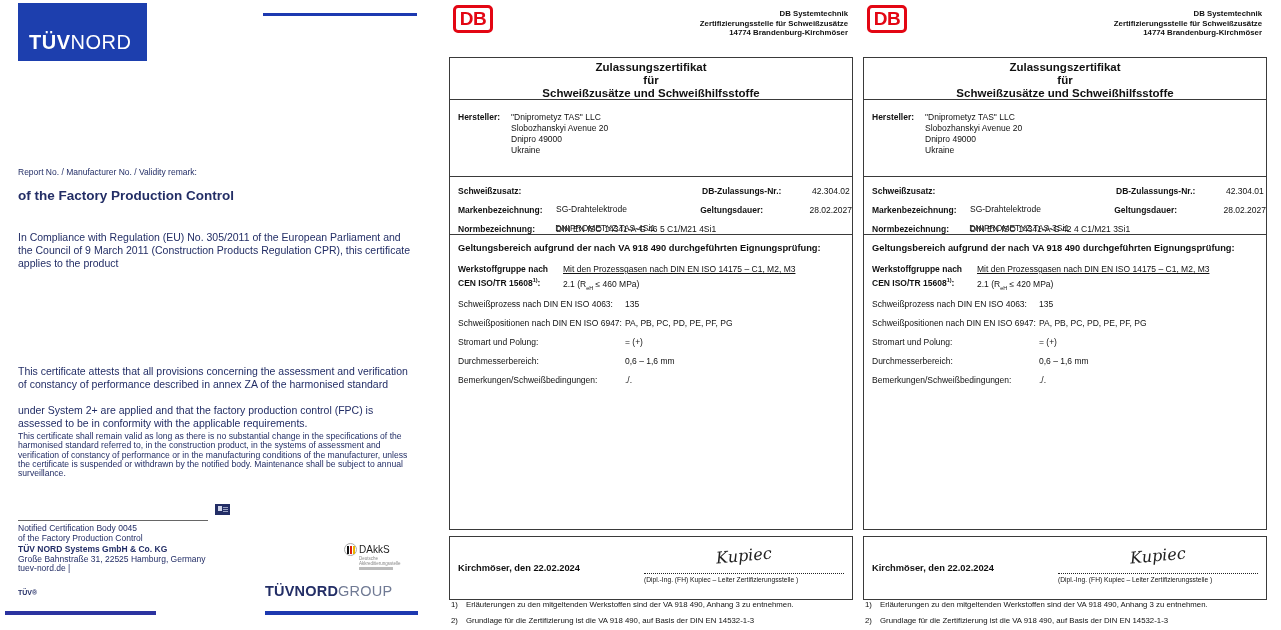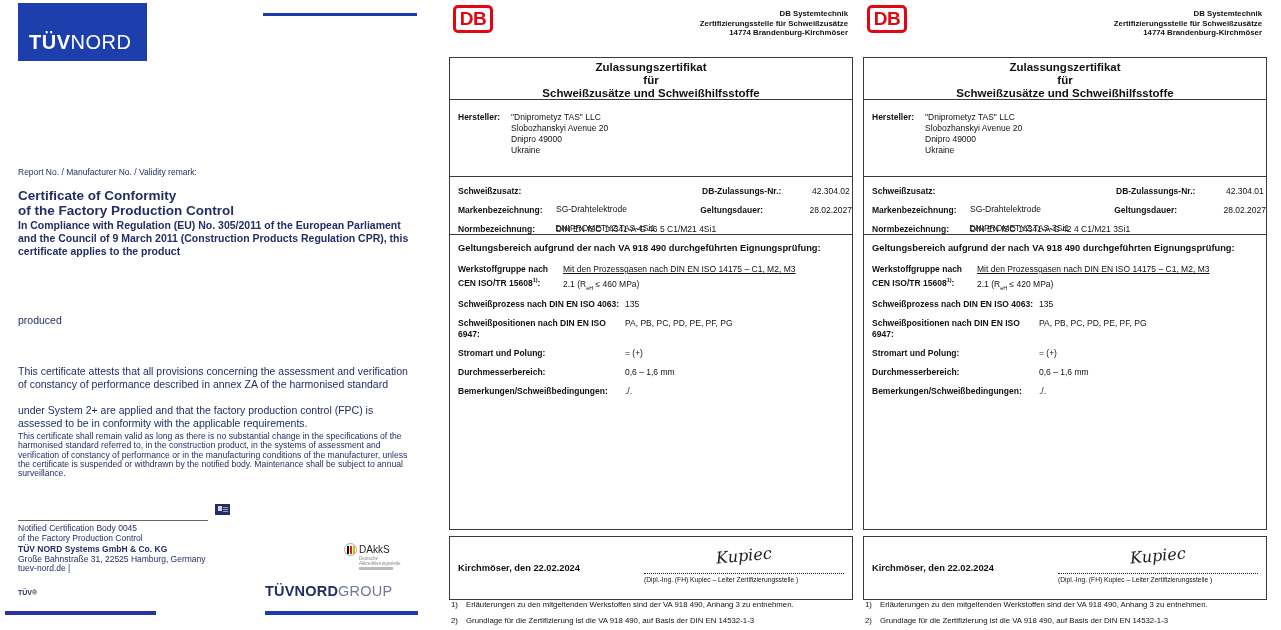--- a/index.html
+++ b/index.html
@@ -9,21 +9,21 @@
   
   .tuv-panel { position:absolute; left:0; top:0; width:445px; height:630px; color:#232e66; }
   .tuv-logo { position:absolute; left:18px; top:3px; width:129px; height:58px; background:#1d3fae; }
   .tuv-logo .txt { position:absolute; left:11px; bottom:7px; font-size:20px; color:#fff; letter-spacing:0.5px; white-space:nowrap; }
   .tuv-logo .b { font-weight:bold; }
   .top-line { position:absolute; left:263px; top:13px; width:154px; height:3px; background:#1d39b0; }
   .cert-heading { position:absolute; left:15px; top:86px; font-size:46px; font-weight:400; color:#232e66; }
   .report-line { position:absolute; left:18px; top:167px; font-size:8.5px; }
   .subtitle { position:absolute; left:18px; top:188px; font-size:13.5px; font-weight:bold; line-height:15px; }
   .para { position:absolute; left:18px; width:396px; font-size:10.5px; line-height:13px; }
-  .p-compliance { top:219px;font-weight:bold; }
+  .p-compliance { top:231px; }
   .p-placed { top:273px; }
   .p-produced { top:314px; }
   .p-attests { top:365px; }
   .p-system { top:404px; }
   .smallprint { position:absolute; left:18px; top:432px; width:402px; font-size:8.6px; line-height:9.3px; }
   .sig-line-tuv { position:absolute; left:18px; top:520px; width:190px; border-top:1px solid #666; }
   .stamp { position:absolute; left:215px; top:504px; width:15px; height:11px; background:#232e66; }
   .stamp i { position:absolute; left:3px; top:2px; width:4px; height:5px; background:#cfd4e8; }
   .stamp u { position:absolute; right:2px; top:3px; width:5px; height:1px; background:#9aa2c4; box-shadow:0 2px 0 #9aa2c4, 0 4px 0 #9aa2c4; }
   .notified { position:absolute; left:18px; top:524px; font-size:8.5px; line-height:9.5px; }
@@ -63,21 +63,21 @@
   .sec-scope { height:294px; padding:8px 8px 0 8px; font-size:8.5px; }
   .scope-title { font-weight:bold; font-size:9.3px; }
   .wk { display:flex; margin-top:11px; }
   .wk-label { width:105px; font-weight:bold; line-height:11px; }
   .wk-label sup { font-size:5.5px; }
   .wk-value { flex:1; }
   .gas { text-decoration:underline; }
   .reh { margin-top:5px; }
   .reh sub { font-size:5.5px; }
   .scope-row { margin-top:8px; display:flex; line-height:11px; }
-  .scope-row .sl { width:167px; font-weight:bold; flex:none; }
+  .scope-row .sl { width:167px; font-weight:normal; flex:none; }
   .sec-sign { position:absolute; left:0; top:536px; width:404px; height:64px; border:1px solid #3a3a3a; background:#fff; display:flex; align-items:center; font-size:9.3px; }
   .date { font-weight:bold; margin-left:8px; }
   .sig { margin-left:auto; margin-right:8px; width:200px; position:relative; padding-top:12px; }
   .sig-name { position:absolute; left:72px; top:-8px; font-family:"DejaVu Serif", serif; font-style:italic; font-size:16px; transform:rotate(-5deg); color:#222; }
   .sig-dots { border-bottom:1.5px dotted #222; height:8px; }
   .sig-label { font-size:6.7px; margin-top:2px; white-space:nowrap; }
   .footnotes { position:absolute; left:2px; top:600px; font-size:7.8px; }
   .fn { display:flex; }
   .fn + .fn { margin-top:7px; }
   .fn-num { width:15px; flex:none; }
@@ -85,25 +85,23 @@
 </head>
 <body>
 
 <div class="tuv-panel">
   <div class="tuv-logo">
     <div class="txt"><span class="b">TÜV</span><span>NORD</span></div>
   </div>
   <div class="top-line"></div>
   <div class="report-line">Report No. / Manufacturer No. / Validity remark:</div>
   <div class="subtitle">
-    <div>Certificate of Conformity</div>
     <div>of the Factory Production Control</div>
   </div>
   <div class="para p-compliance">In Compliance with Regulation (EU) No. 305/2011 of the European Parliament and the Council of 9 March 2011 (Construction Products Regulation CPR), this certificate applies to the product</div>
-  <div class="para p-produced">produced</div>
   <div class="para p-attests">This certificate attests that all provisions concerning the assessment and verification of constancy of performance described in annex ZA of the harmonised standard</div>
   <div class="para p-system">under System 2+ are applied and that the factory production control (FPC) is assessed to be in conformity with the applicable requirements.</div>
   <div class="smallprint">This certificate shall remain valid as long as there is no substantial change in the specifications of the harmonised standard referred to, in the construction product, in the systems of assessment and verification of constancy of performance or in the manufacturing conditions of the manufacturer, unless the certificate is suspended or withdrawn by the notified body. Maintenance shall be subject to annual surveillance.</div>
   <div class="sig-line-tuv"></div>
   <div class="stamp">
       <i></i>
       <u></u>
     </div>
   <div class="notified">
     <div>Notified Certification Body 0045</div>

